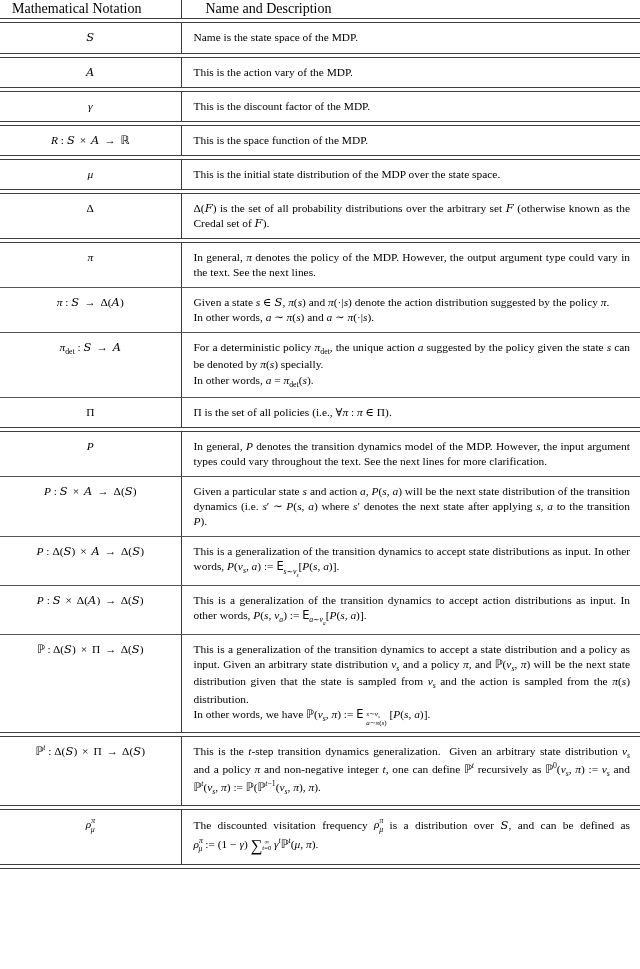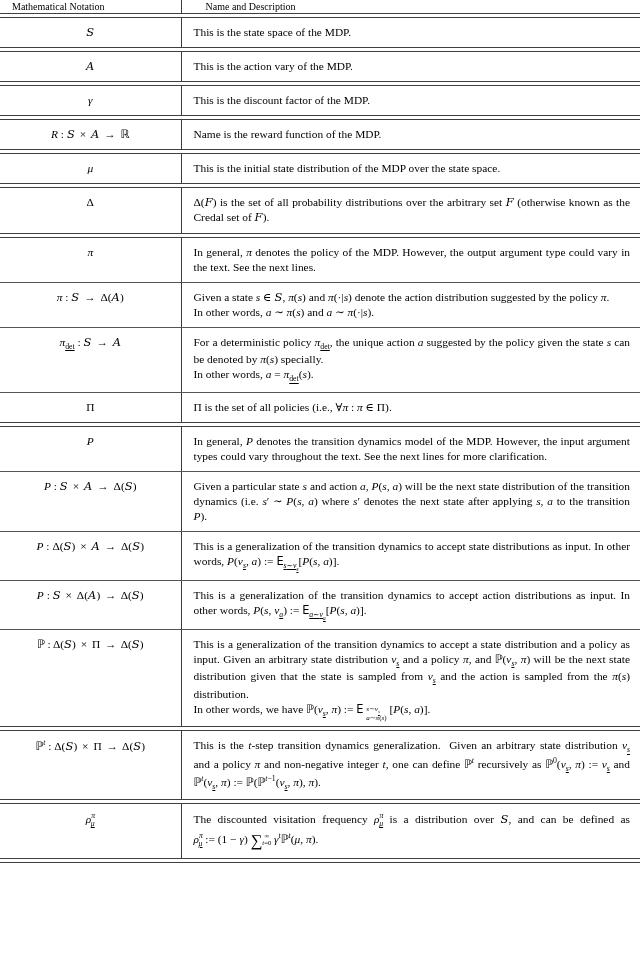--- a/index.html
+++ b/index.html
@@ -30,21 +30,21 @@
   .notation-table th {
     vertical-align: top;
     padding: 0;
     border: none;
   }
 
   
   .hdr-cell {
     font-weight: normal;
     text-align: left;
-    font-size: 10px;
+    font-size: 14px;
     padding: 4px 0 7px 0;
   }
   .hdr-cell.notation { padding-left: 12px; }
   .hdr-cell.desc { padding-left: 24px; border-left: 1.1px solid #3b3b3b; }
 
   
   tr.rule-row td { padding: 0; height: 0; line-height: 0; font-size: 0; }
   .rule-single {
     height: 0;
     border-top: 1.1px solid #555555;
@@ -72,21 +72,21 @@
     margin: 0;
   }
   td.desc p + p {
   }
 
   
   .math { font-family: "Liberation Serif", "DejaVu Serif", serif; }
   i.v { font-style: italic; }
   .cal { font-family: "DejaVu Serif", serif; font-style: italic; letter-spacing: .2px; }
   .bb { font-family: "DejaVu Sans", sans-serif; font-weight: 500; letter-spacing: -.2px; }
-  sub.sm { font-size: 0.68em; font-style: normal; text-decoration: underline; }
+  sub.sm { font-size: 0.68em; font-style: normal; }
   sup.sm { font-size: 0.68em; font-style: normal; }
   .nb { white-space: nowrap; }
   .op { padding: 0 2px; }
   .stack {
     display: inline-block;
     vertical-align: middle;
     font-size: .62em;
     line-height: 1.05;
     text-align: left;
     position: relative;
@@ -125,21 +125,21 @@
       <td colspan="2">
           <div class="rule-double"></div>
         </td>
     </tr>
 
     <tr>
       <td class="notation">
         <span class="math cal">S</span>
       </td>
       <td class="desc">
-        <p>This is the state space of the MDP.</p>
+        <p>Name is the state space of the MDP.</p>
       </td>
     </tr>
     <tr class="rule-row">
       <td colspan="2">
           <div class="rule-double"></div>
         </td>
     </tr>
 
     <tr>
       <td class="notation">
@@ -167,21 +167,21 @@
       <td colspan="2">
           <div class="rule-double"></div>
         </td>
     </tr>
 
     <tr>
       <td class="notation">
         <span class="math nb"><i class="v">R</i> : <span class="cal">S</span> <span class="op">×</span> <span class="cal">A</span> <span class="op">→</span> <span class="bb">ℝ</span></span>
       </td>
       <td class="desc">
-        <p>Name is the reward function of the MDP.</p>
+        <p>This is the space function of the MDP.</p>
       </td>
     </tr>
     <tr class="rule-row">
       <td colspan="2">
           <div class="rule-double"></div>
         </td>
     </tr>
 
     <tr>
       <td class="notation">

